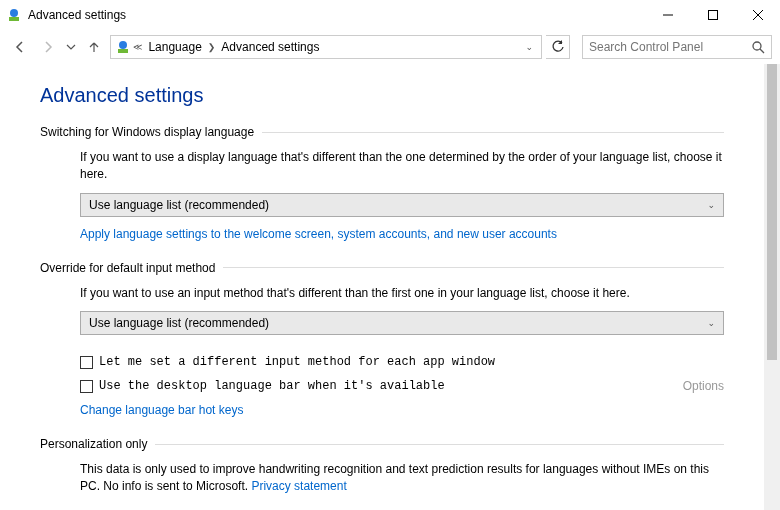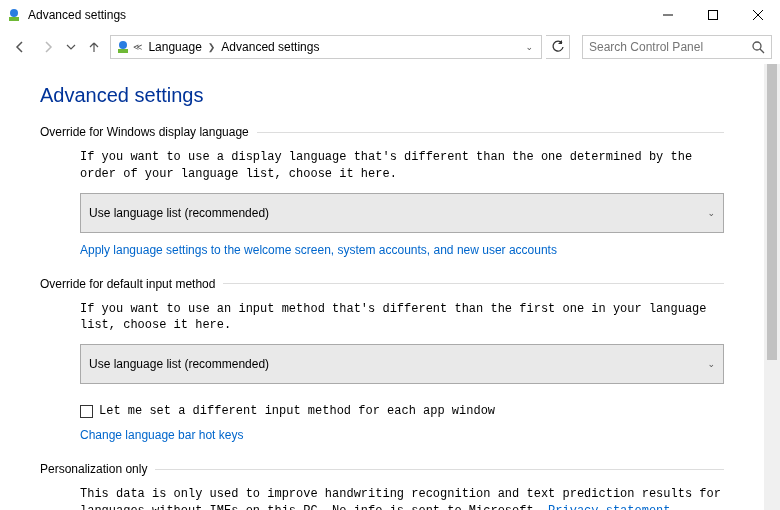--- a/index.html
+++ b/index.html
@@ -20,22 +20,22 @@
 .search-box { width: 190px; height: 24px; border: 1px solid #ccc; display:flex; align-items:center; margin-left: 8px; padding: 10px 6px; }
 .search-box input { border:none; outline:none; flex:1; font-size:12px; color:#555; background:transparent; }
 .content-wrap { position:absolute; top:64px; left:0; right:16px; bottom:0; overflow-y:auto; padding: 20px 40px 0 40px; }
 .scrollbar-fake { position:absolute; right:0; top:64px; bottom:0; width:16px; background:#f0f0f0; }
 .scrollbar-fake::before { content:""; position:absolute; top:0; left:3px; right:3px; bottom:150px; background:#c2c2c2; border-radius:0; }
 h1.page-title { color:#003399; font-size:20px; font-weight:400; margin-bottom:18px; }
 .section-hdr { display:flex; align-items:center; margin-bottom:10px; }
 .section-hdr .label { font-size:12px; color:#000; padding-right:8px; white-space:nowrap; }
 .section-hdr .rule { flex:1; border-top:1px solid #ddd; height:1px; }
 .indent { padding-left:40px; margin-bottom:14px; }
-.desc { font-size:12px; line-height:1.4; margin-bottom:10px;font-family:Liberation Mono, monospace; }
-.dropdown { width:100%; height:40px; background:#e9e9e9; border:1px solid #aaa; display:flex; align-items:center; padding:0 8px; font-size:12px; position:relative; margin-bottom:10px; }
+.desc { font-size:12px; line-height:1.4; margin-bottom:10px; }
+.dropdown { width:100%; height:24px; background:#e9e9e9; border:1px solid #aaa; display:flex; align-items:center; padding:0 8px; font-size:12px; position:relative; margin-bottom:10px; }
 .dropdown .dd-arrow { position:absolute; right:8px; font-size:9px; color:#555; }
 .link { color:#0066cc; font-size:12px; cursor:pointer;margin-top:40px; }
 .cb-row { display:flex; align-items:center; margin-bottom:10px; }
 .cb { width:13px; height:13px; border:1px solid #333; margin-right:6px; background:#fff; }
 .cb-label { font-size:12px;font-family:Liberation Mono, monospace; }
 .options-link { margin-left:auto; color:#999; font-size:12px; }
 .gap { height:6px; }
 svg { display:block; }
 </style>
 </head>
@@ -120,21 +120,21 @@
     </span>
   </div>
 </div>
 
 <div class="scrollbar-fake"></div>
 
 <div class="content-wrap">
   <h1 class="page-title">Advanced settings</h1>
 
   <div class="section-hdr">
-    <span class="label">Override for Windows display language</span>
+    <span class="label">Switching for Windows display language</span>
     <span class="rule"></span>
   </div>
   <div class="indent">
     <div class="desc">If you want to use a display language that's different than the one determined by the order of your language list, choose it here.</div>
     <div class="dropdown">
       <span>Use language list (recommended)</span>
       <span class="dd-arrow">⌄</span>
     </div>
     <span class="link">Apply language settings to the welcome screen, system accounts, and new user accounts</span>
   </div>
@@ -151,20 +151,25 @@
       <span class="dd-arrow">⌄</span>
     </div>
   </div>
   <div class="gap"></div>
 
   <div class="indent">
     <div class="cb-row">
       <span class="cb"></span>
       <span class="cb-label">Let me set a different input method for each app window</span>
     </div>
+    <div class="cb-row">
+      <span class="cb"></span>
+      <span class="cb-label">Use the desktop language bar when it's available</span>
+      <span class="options-link">Options</span>
+    </div>
     <span class="link">Change language bar hot keys</span>
   </div>
   <div class="gap"></div>
 
   <div class="section-hdr">
     <span class="label">Personalization only</span>
     <span class="rule"></span>
   </div>
   <div class="indent">
     <div class="desc">

